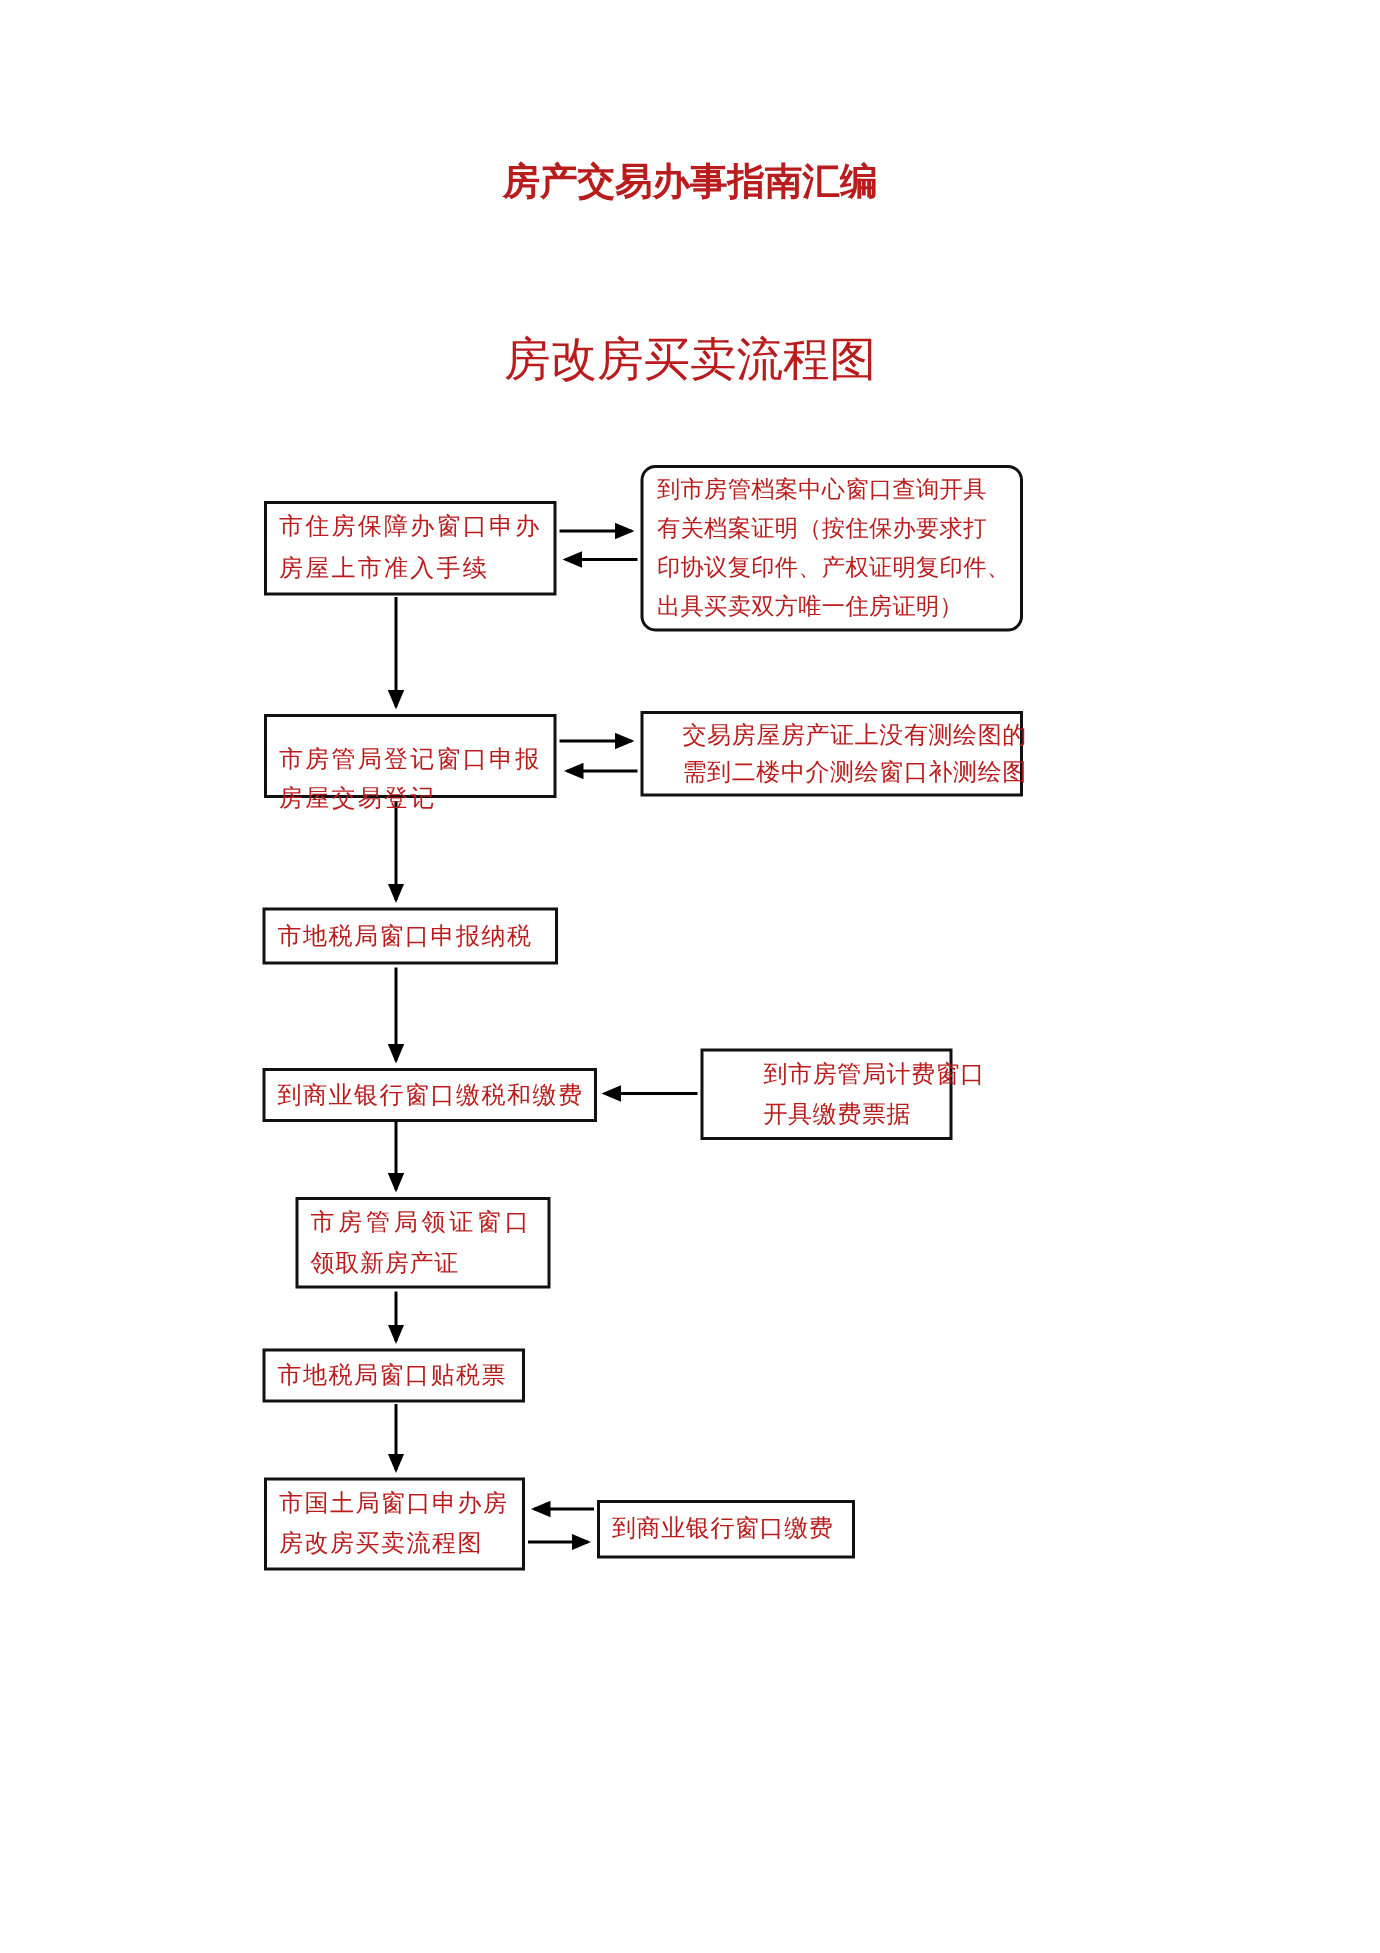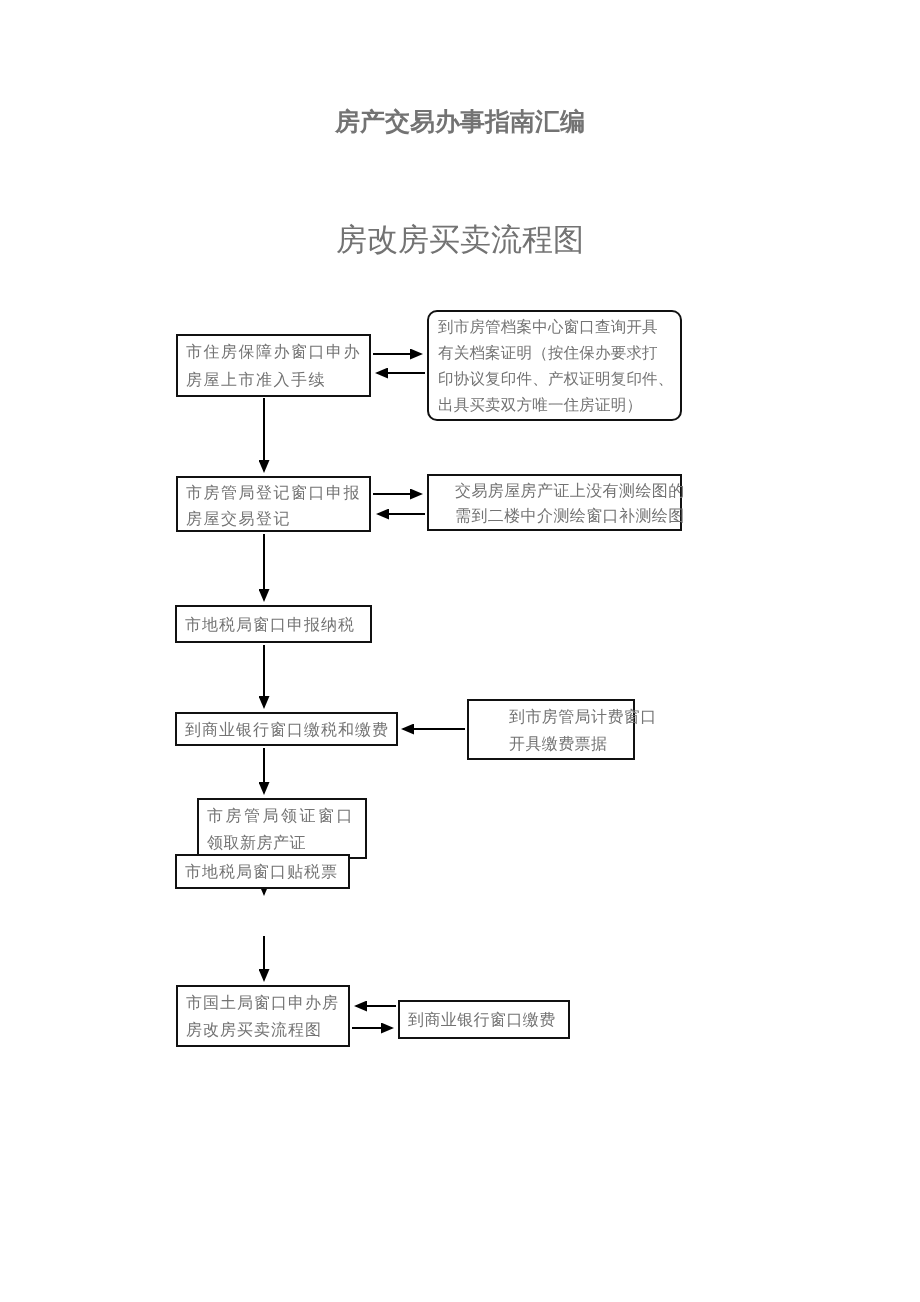--- a/index.html
+++ b/index.html
@@ -3,21 +3,21 @@
 <meta charset="utf-8">
 <style>
   html, body { margin: 0; padding: 0; background: #ffffff; }
   #page {
     position: relative;
     width: 920px;
     height: 1302px;
     background: #ffffff;
     overflow: hidden;
     font-family: "Liberation Serif", serif;
-    color: #737373;
+    color: #b91c1c;
   }
   .title {
     position: absolute;
     left: 0; right: 0;
     text-align: center;
     line-height: 1.2;
     white-space: nowrap;
   }
   .t1 {
     top: 106px;
@@ -40,21 +40,21 @@
     letter-spacing: 0px;
   }
   .fbox {
     position: absolute;
     box-sizing: border-box;
     border: 2px solid #111111;
     background: #ffffff;
     display: flex;
     flex-direction: column;
     justify-content: center;
-    padding: 2px 8px;
+    padding: 16px 8px;
     font-size: 16px;
     line-height: 27px;
   }
   .fbox .ln {
     white-space: nowrap;
     letter-spacing: 1px;
   }
   
   #b1 { left: 176px; top: 334px; width: 195px; height: 63px; line-height: 28px; }
   #b1 .ln { letter-spacing: 1.5px; }
@@ -64,21 +64,21 @@
   #b3 .ln { letter-spacing: 1.5px; }
   #b4 { left: 427px; top: 474px; width: 255px; height: 57px; line-height: 25px; padding: 2px 26px; }
   #b4 .ln { letter-spacing: 0.4px; }
   #b5 { left: 175px; top: 605px; width: 197px; height: 38px; }
   #b6 { left: 175px; top: 712px; width: 223px; height: 34px; }
   #b7 { left: 467px; top: 699px; width: 168px; height: 61px; line-height: 27px; }
   #b7 .ln { letter-spacing: 0.4px; margin-left: 32px; }
   #b8 { left: 175px; top: 798px; width: 170px; height: 61px; line-height: 27px; margin-left: 22px; }
   #b8 .ln-spread { letter-spacing: 2.5px; }
   #b8 .ln-normal { letter-spacing: 0.5px; }
-  #b9 { left: 175px; top: 854px; width: 175px; height: 35px; }
+  #b9 { left: 175px; top: 899px; width: 175px; height: 35px; }
   #b10 { left: 176px; top: 985px; width: 174px; height: 62px; line-height: 27px; }
   #b11 { left: 398px; top: 1000px; width: 172px; height: 39px; }
   #b11 .ln { letter-spacing: 0.4px; }
   #arrow-layer {
     position: absolute;
     left: 0; top: 0;
     width: 920px; height: 1302px;
     pointer-events: none;
   }
 </style>

